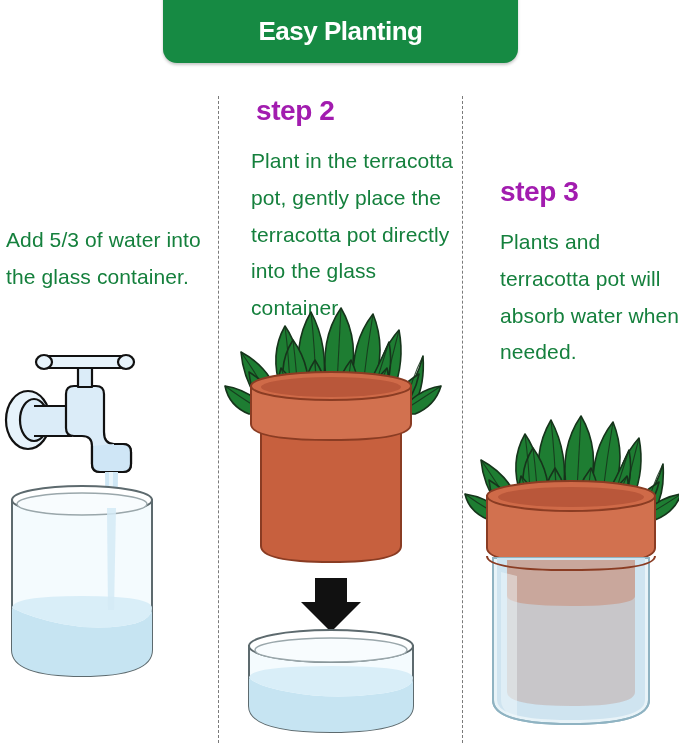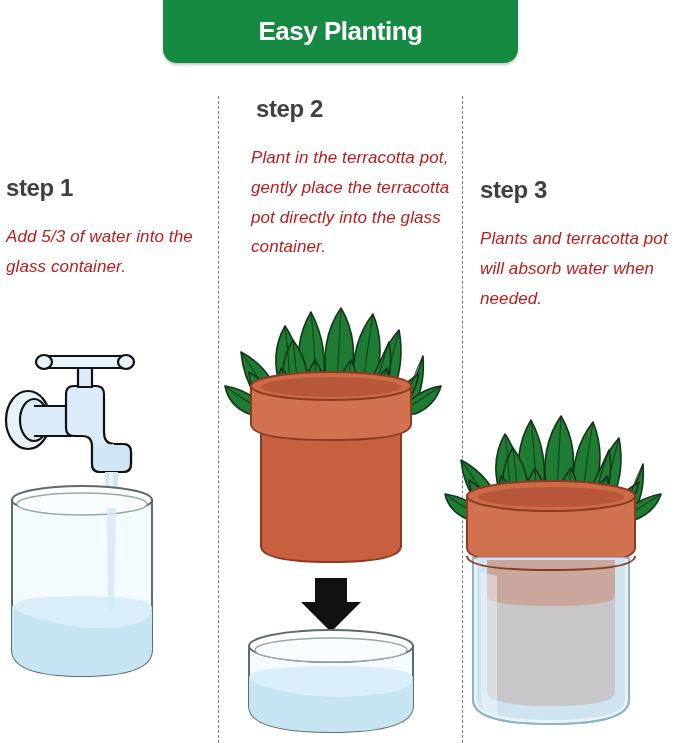--- a/index.html
+++ b/index.html
@@ -52,35 +52,34 @@
   #divider-1 { left: 218px; }
   #divider-2 { left: 462px; }
 
   
   .col {
     position: absolute;
     box-sizing: border-box;
   }
   #col-1 { left: 0px;   top: 0px; width: 218px; height: 743px; }
   #col-2 { left: 219px; top: 0px; width: 243px; height: 743px; }
-  #col-3 { left: 443px; top: 0px; width: 216px; height: 601px; }
+  #col-3 { left: 463px; top: 0px; width: 216px; height: 601px; }
 
   .step-heading {
     position: absolute;
-    font-size: 24px;
+    font-size: 28px;
     font-weight: bold;
-    color: #404040;
+    color: #a21caf;
     letter-spacing: -0.4px;
     white-space: nowrap;
   }
   .step-body {
     position: absolute;
-    font-size: 17px;
-    font-style: italic;
-    color: #b91c1c;
+    font-size: 21px;
+    color: #15803d;
     line-height: 1.75;
     letter-spacing: 0.1px;
   }
 
   
   #step1-heading { left: 6px;  top: 174px; }
   #step1-body    { left: 6px;  top: 222px; width: 205px; }
   
   #step2-heading { left: 37px; top: 95px; }
   #step2-body    { left: 32px; top: 143px; width: 210px; }
@@ -101,21 +100,20 @@
 
 <div id="title-banner">
   <div class="title-text">Easy Planting</div>
 </div>
 
 <div class="divider" id="divider-1"></div>
 <div class="divider" id="divider-2"></div>
 
 <div class="col" id="col-1">
 
-  <div class="step-heading" id="step1-heading">step 1</div>
   <div class="step-body" id="step1-body">Add 5/3 of water into the glass container.</div>
 
   <div class="art" id="art-1">
     <svg width="218" height="383" viewBox="0 0 218 383">
 
       <g stroke="#111111" stroke-width="2.2" stroke-linejoin="round">
 
         <ellipse cx="28" cy="60" rx="22" ry="29" fill="#e7f3fb"></ellipse>
 
         <ellipse cx="34" cy="60" rx="14" ry="21" fill="#dbecf8"></ellipse>

